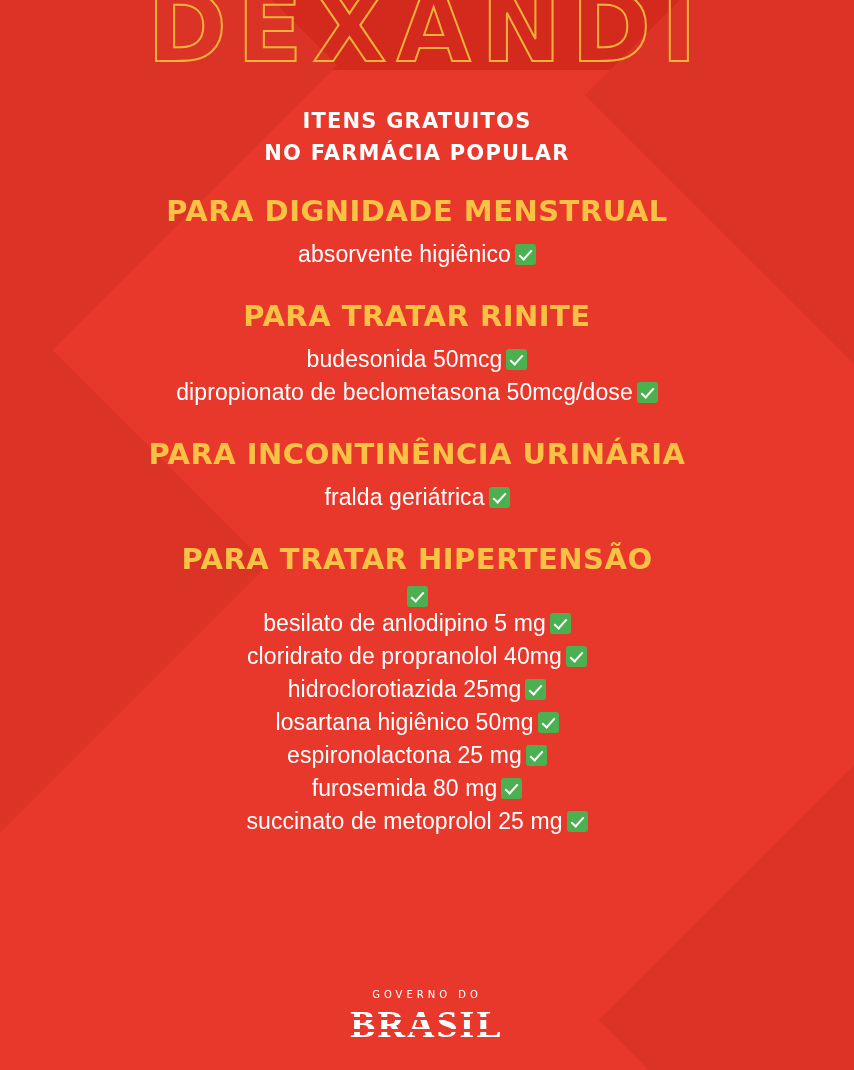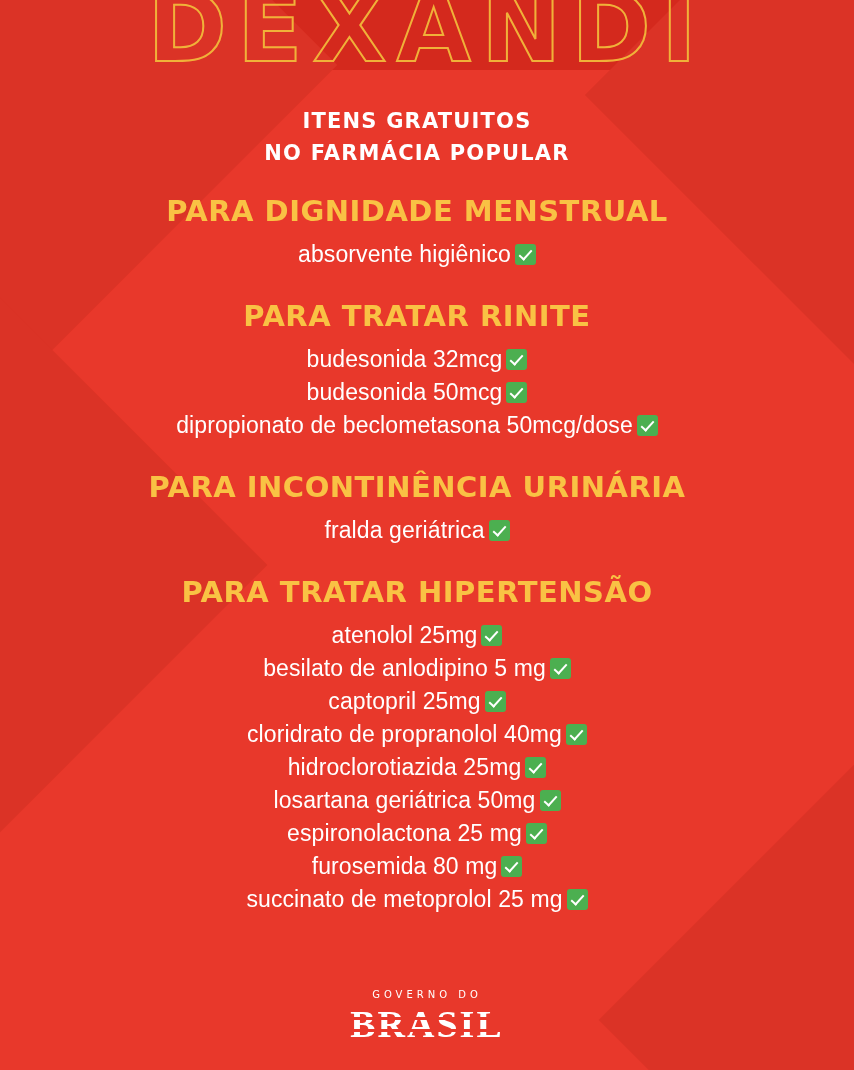--- a/index.html
+++ b/index.html
@@ -235,24 +235,20 @@
         <span class="item-label">absorvente higiênico</span>
         <span class="check"></span>
       </li>
     </ul>
   </div>
 
   <div class="section">
     <h2 class="section-title">PARA TRATAR RINITE</h2>
     <ul class="items">
       <li class="item">
-        <span class="item-label">budesonida 32mcg</span>
-        <span class="check"></span>
-      </li>
-      <li class="item">
         <span class="item-label">budesonida 50mcg</span>
         <span class="check"></span>
       </li>
       <li class="item">
         <span class="item-label">dipropionato de beclometasona 50mcg/dose</span>
         <span class="check"></span>
       </li>
     </ul>
   </div>
 
@@ -263,41 +259,36 @@
         <span class="item-label">fralda geriátrica</span>
         <span class="check"></span>
       </li>
     </ul>
   </div>
 
   <div class="section wide">
     <h2 class="section-title">PARA TRATAR HIPERTENSÃO</h2>
     <ul class="items">
       <li class="item">
-        <span class="item-label">atenolol 25mg</span>
         <span class="check"></span>
       </li>
       <li class="item">
         <span class="item-label">besilato de anlodipino 5 mg</span>
         <span class="check"></span>
       </li>
       <li class="item">
-        <span class="item-label">captopril 25mg</span>
-        <span class="check"></span>
-      </li>
-      <li class="item">
         <span class="item-label">cloridrato de propranolol 40mg</span>
         <span class="check"></span>
       </li>
       <li class="item">
         <span class="item-label">hidroclorotiazida 25mg</span>
         <span class="check"></span>
       </li>
       <li class="item">
-        <span class="item-label">losartana geriátrica 50mg</span>
+        <span class="item-label">losartana higiênico 50mg</span>
         <span class="check"></span>
       </li>
       <li class="item">
         <span class="item-label">espironolactona 25 mg</span>
         <span class="check"></span>
       </li>
       <li class="item">
         <span class="item-label">furosemida 80 mg</span>
         <span class="check"></span>
       </li>

